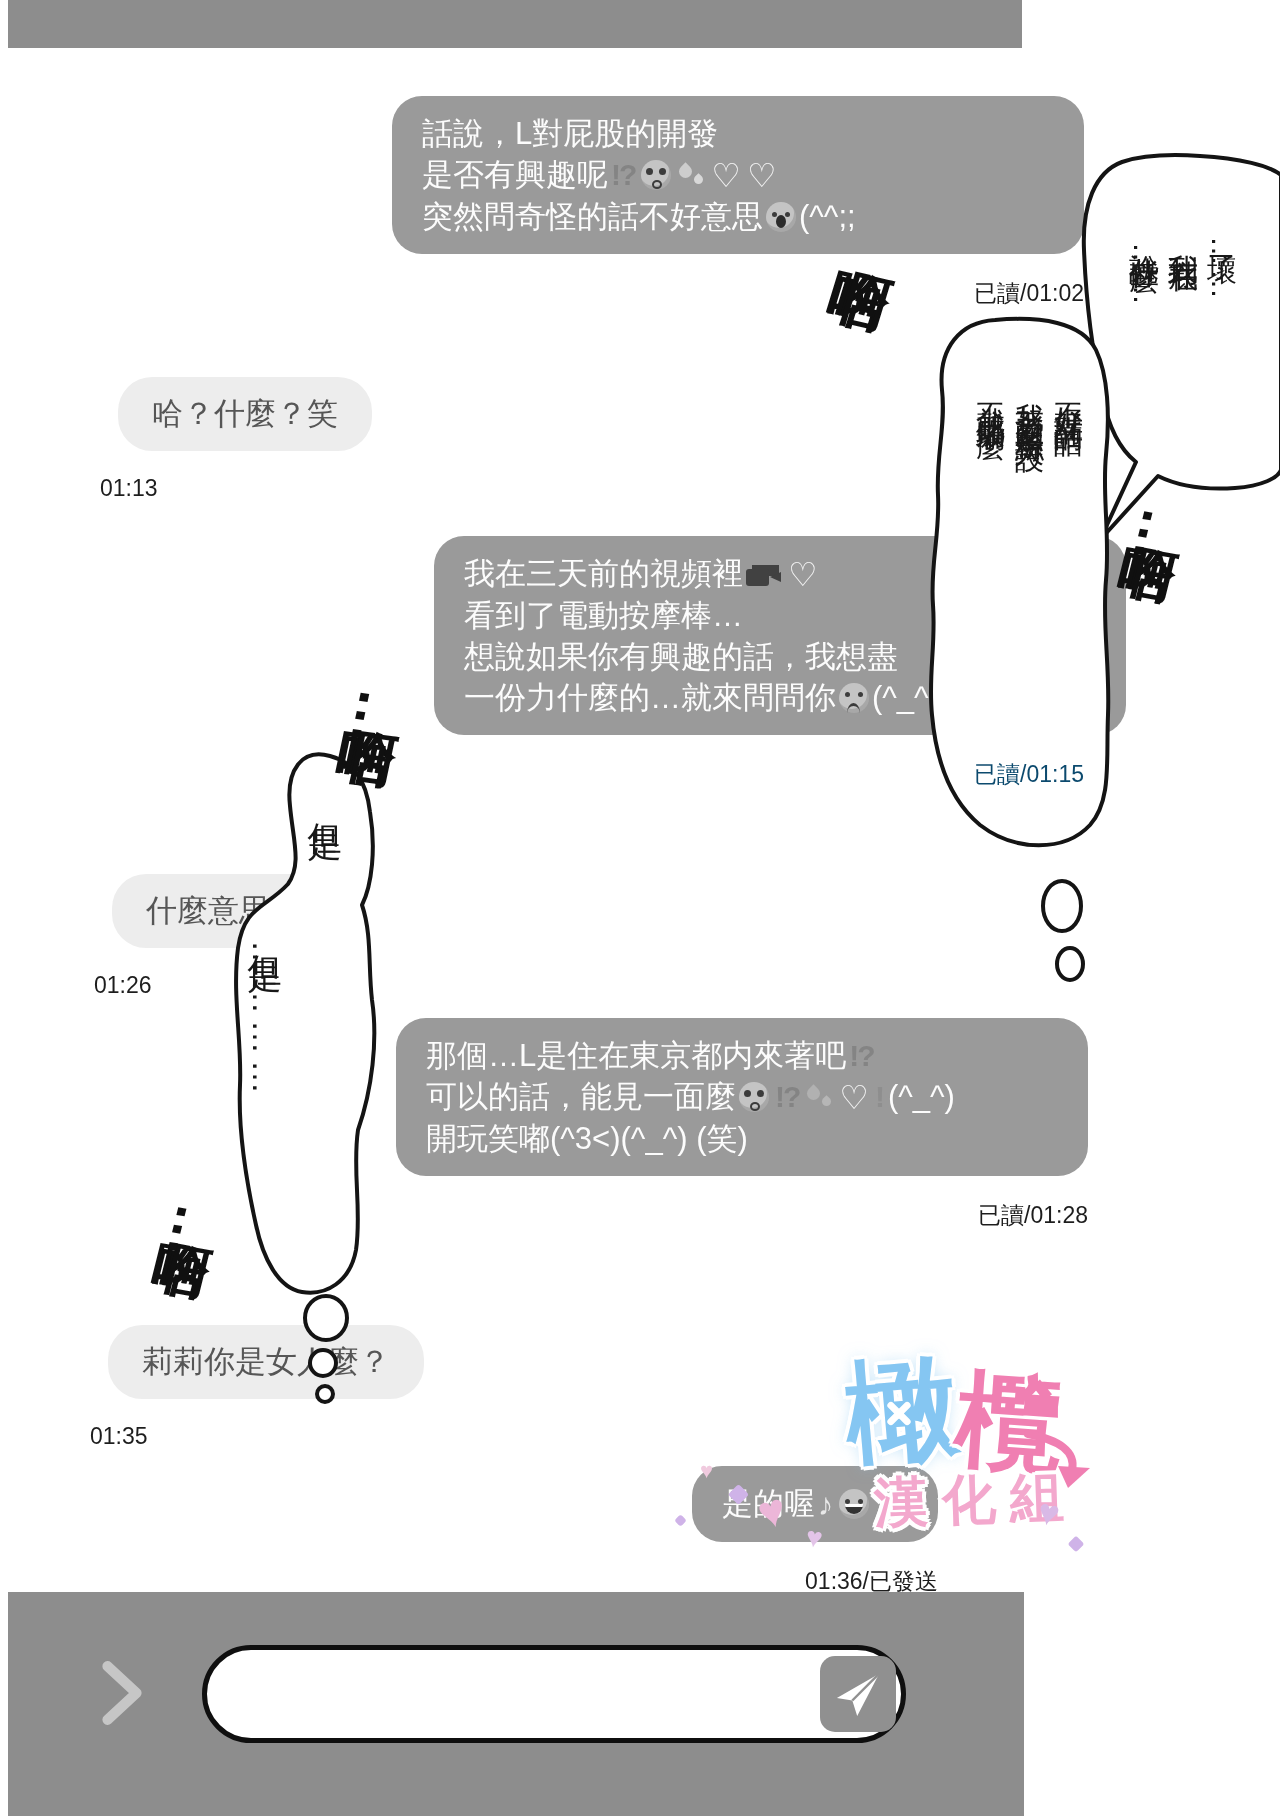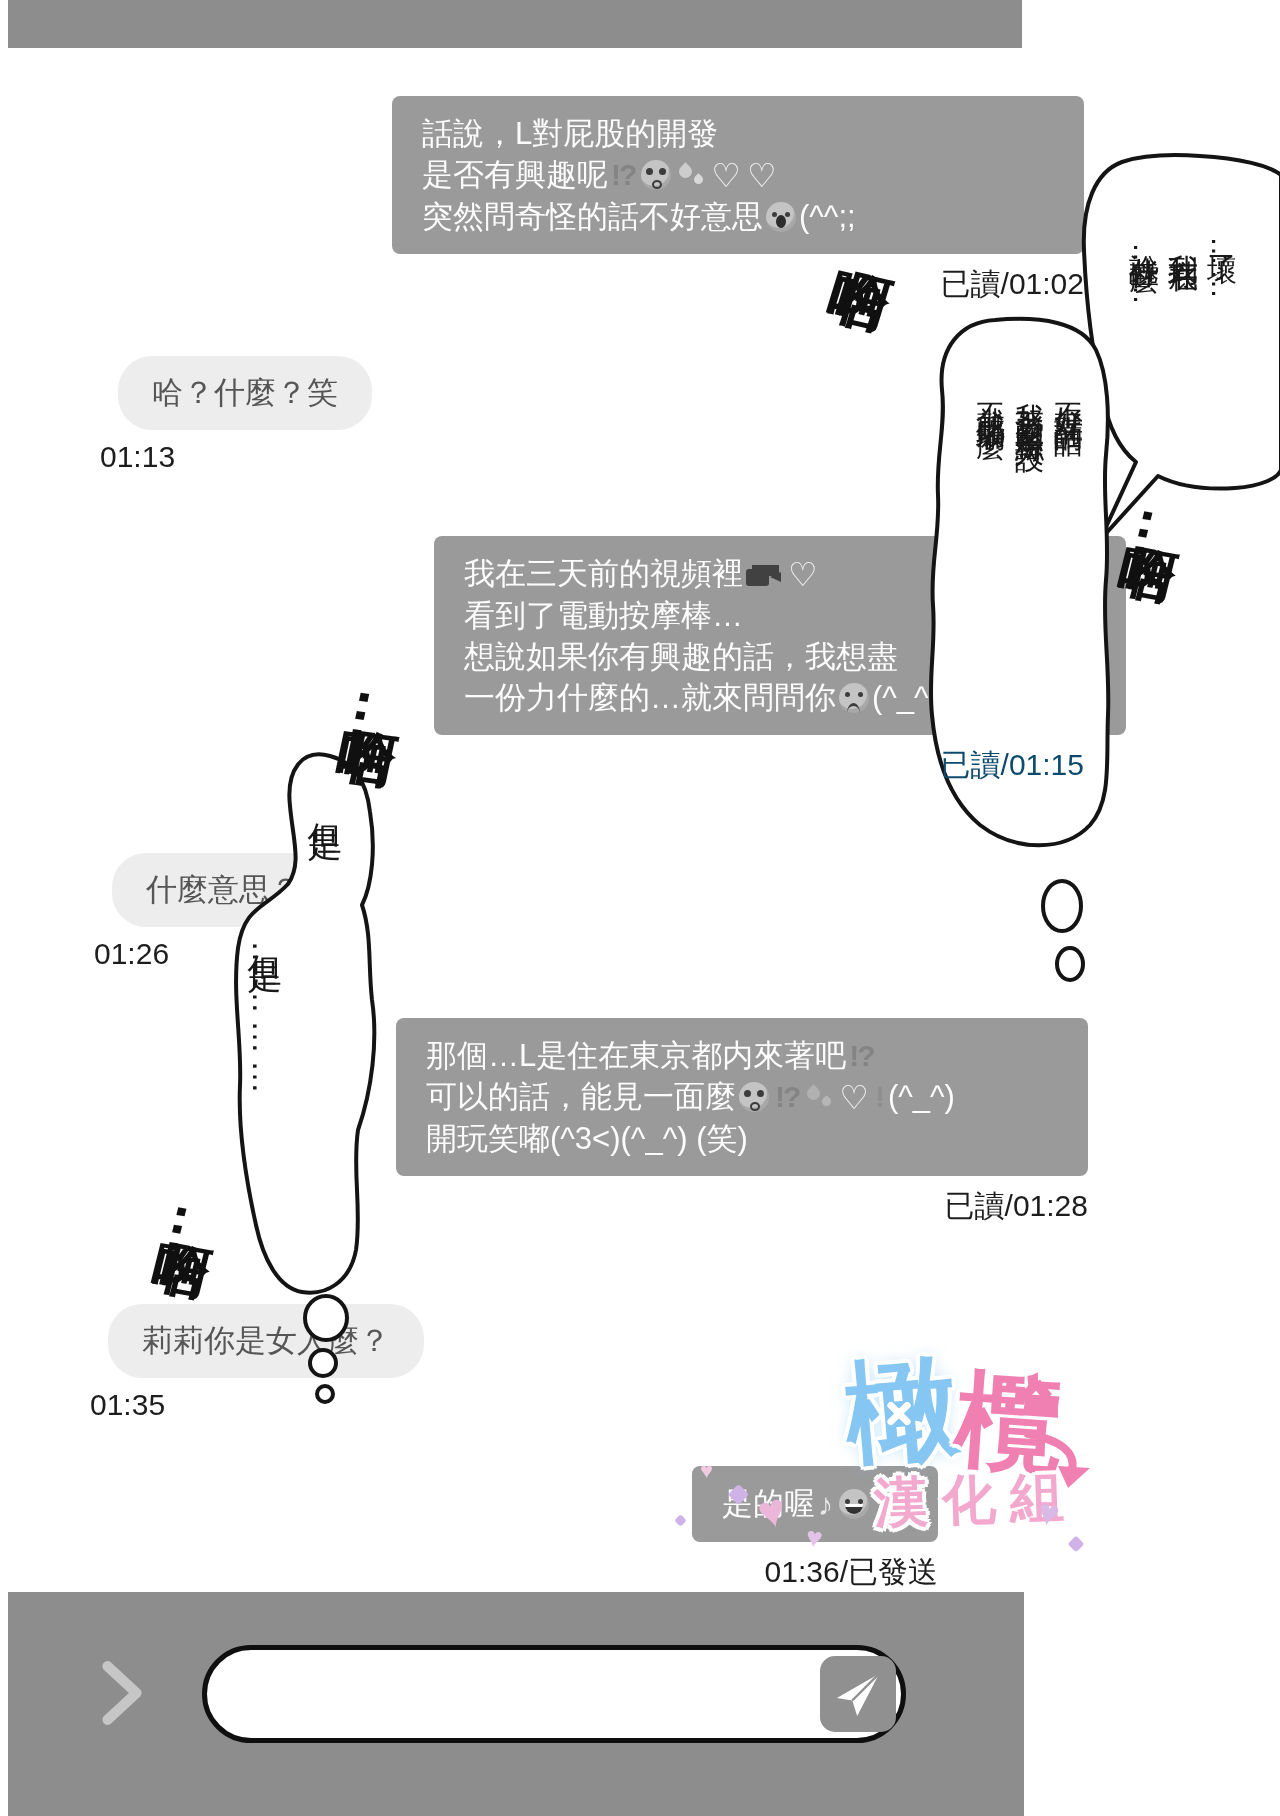--- a/index.html
+++ b/index.html
@@ -9,38 +9,38 @@
     font-family:"Liberation Sans","DejaVu Sans",sans-serif;
   }
   
   .top-bar{position:absolute;left:8px;top:0;width:1014px;height:48px;background:#8d8d8d;}
   .bottom-bar{position:absolute;left:8px;top:1592px;width:1016px;height:224px;background:#8d8d8d;}
   
   .msg{position:absolute;}
   .msg .bubble{display:inline-block;box-sizing:border-box;}
   .sent{text-align:right;}
   .sent .bubble{
-    background:#9a9a9a;color:#fcfcfc;border-radius:8px;
+    background:#9a9a9a;color:#fcfcfc;border-radius:30px;
     padding:17px 30px;font-size:31px;line-height:41px;text-align:left;
   }
   .received .bubble{
     background:#ededed;color:#565656;border-radius:34px;
-    padding:16px 34px;font-size:31px;line-height:42px;text-align:left;
+    padding:16px 34px;font-size:31px;line-height:42px;text-align:left;margin-top:21px;
   }
   .m0{left:392px;top:96px;width:692px;}
   .m0 .bubble{width:100%;}
   .m1{left:118px;top:356px;}
   .m2{left:392px;top:536px;width:692px;}
   .m2 .bubble{width:100%;margin-left:42px;}
   .m3{left:112px;top:853px;}
   .m4{left:396px;top:1018px;width:692px;}
   .m4 .bubble{width:100%;}
   .m5{left:108px;top:1304px;}
   .m6{right:342px;top:1466px;}
-  .meta{font-size:30px;color:#1d1d1d;margin-top:10px;}
+  .meta{font-size:23px;color:#1d1d1d;margin-top:24px;}
   .received .meta{margin-left:-18px;text-align:left;}
   .sent .meta{text-align:right;}
   .meta.faint{color:#0c4a6e;position:relative;z-index:1;}
   
   .ic{display:inline-block;vertical-align:-5px;margin:0 3px;position:relative;}
   .t-ic{font-weight:800;}
   .interrobang{color:#848484;font-size:30px;letter-spacing:-2px;vertical-align:0;}
   .gray-exclamation{color:#8e8e8e;font-size:30px;vertical-align:0;}
   .white-heart{color:#f4f4f4;font-size:33px;font-weight:400;vertical-align:-2px;}
   .music-note{color:#e8e8e8;font-size:31px;vertical-align:-1px;}

